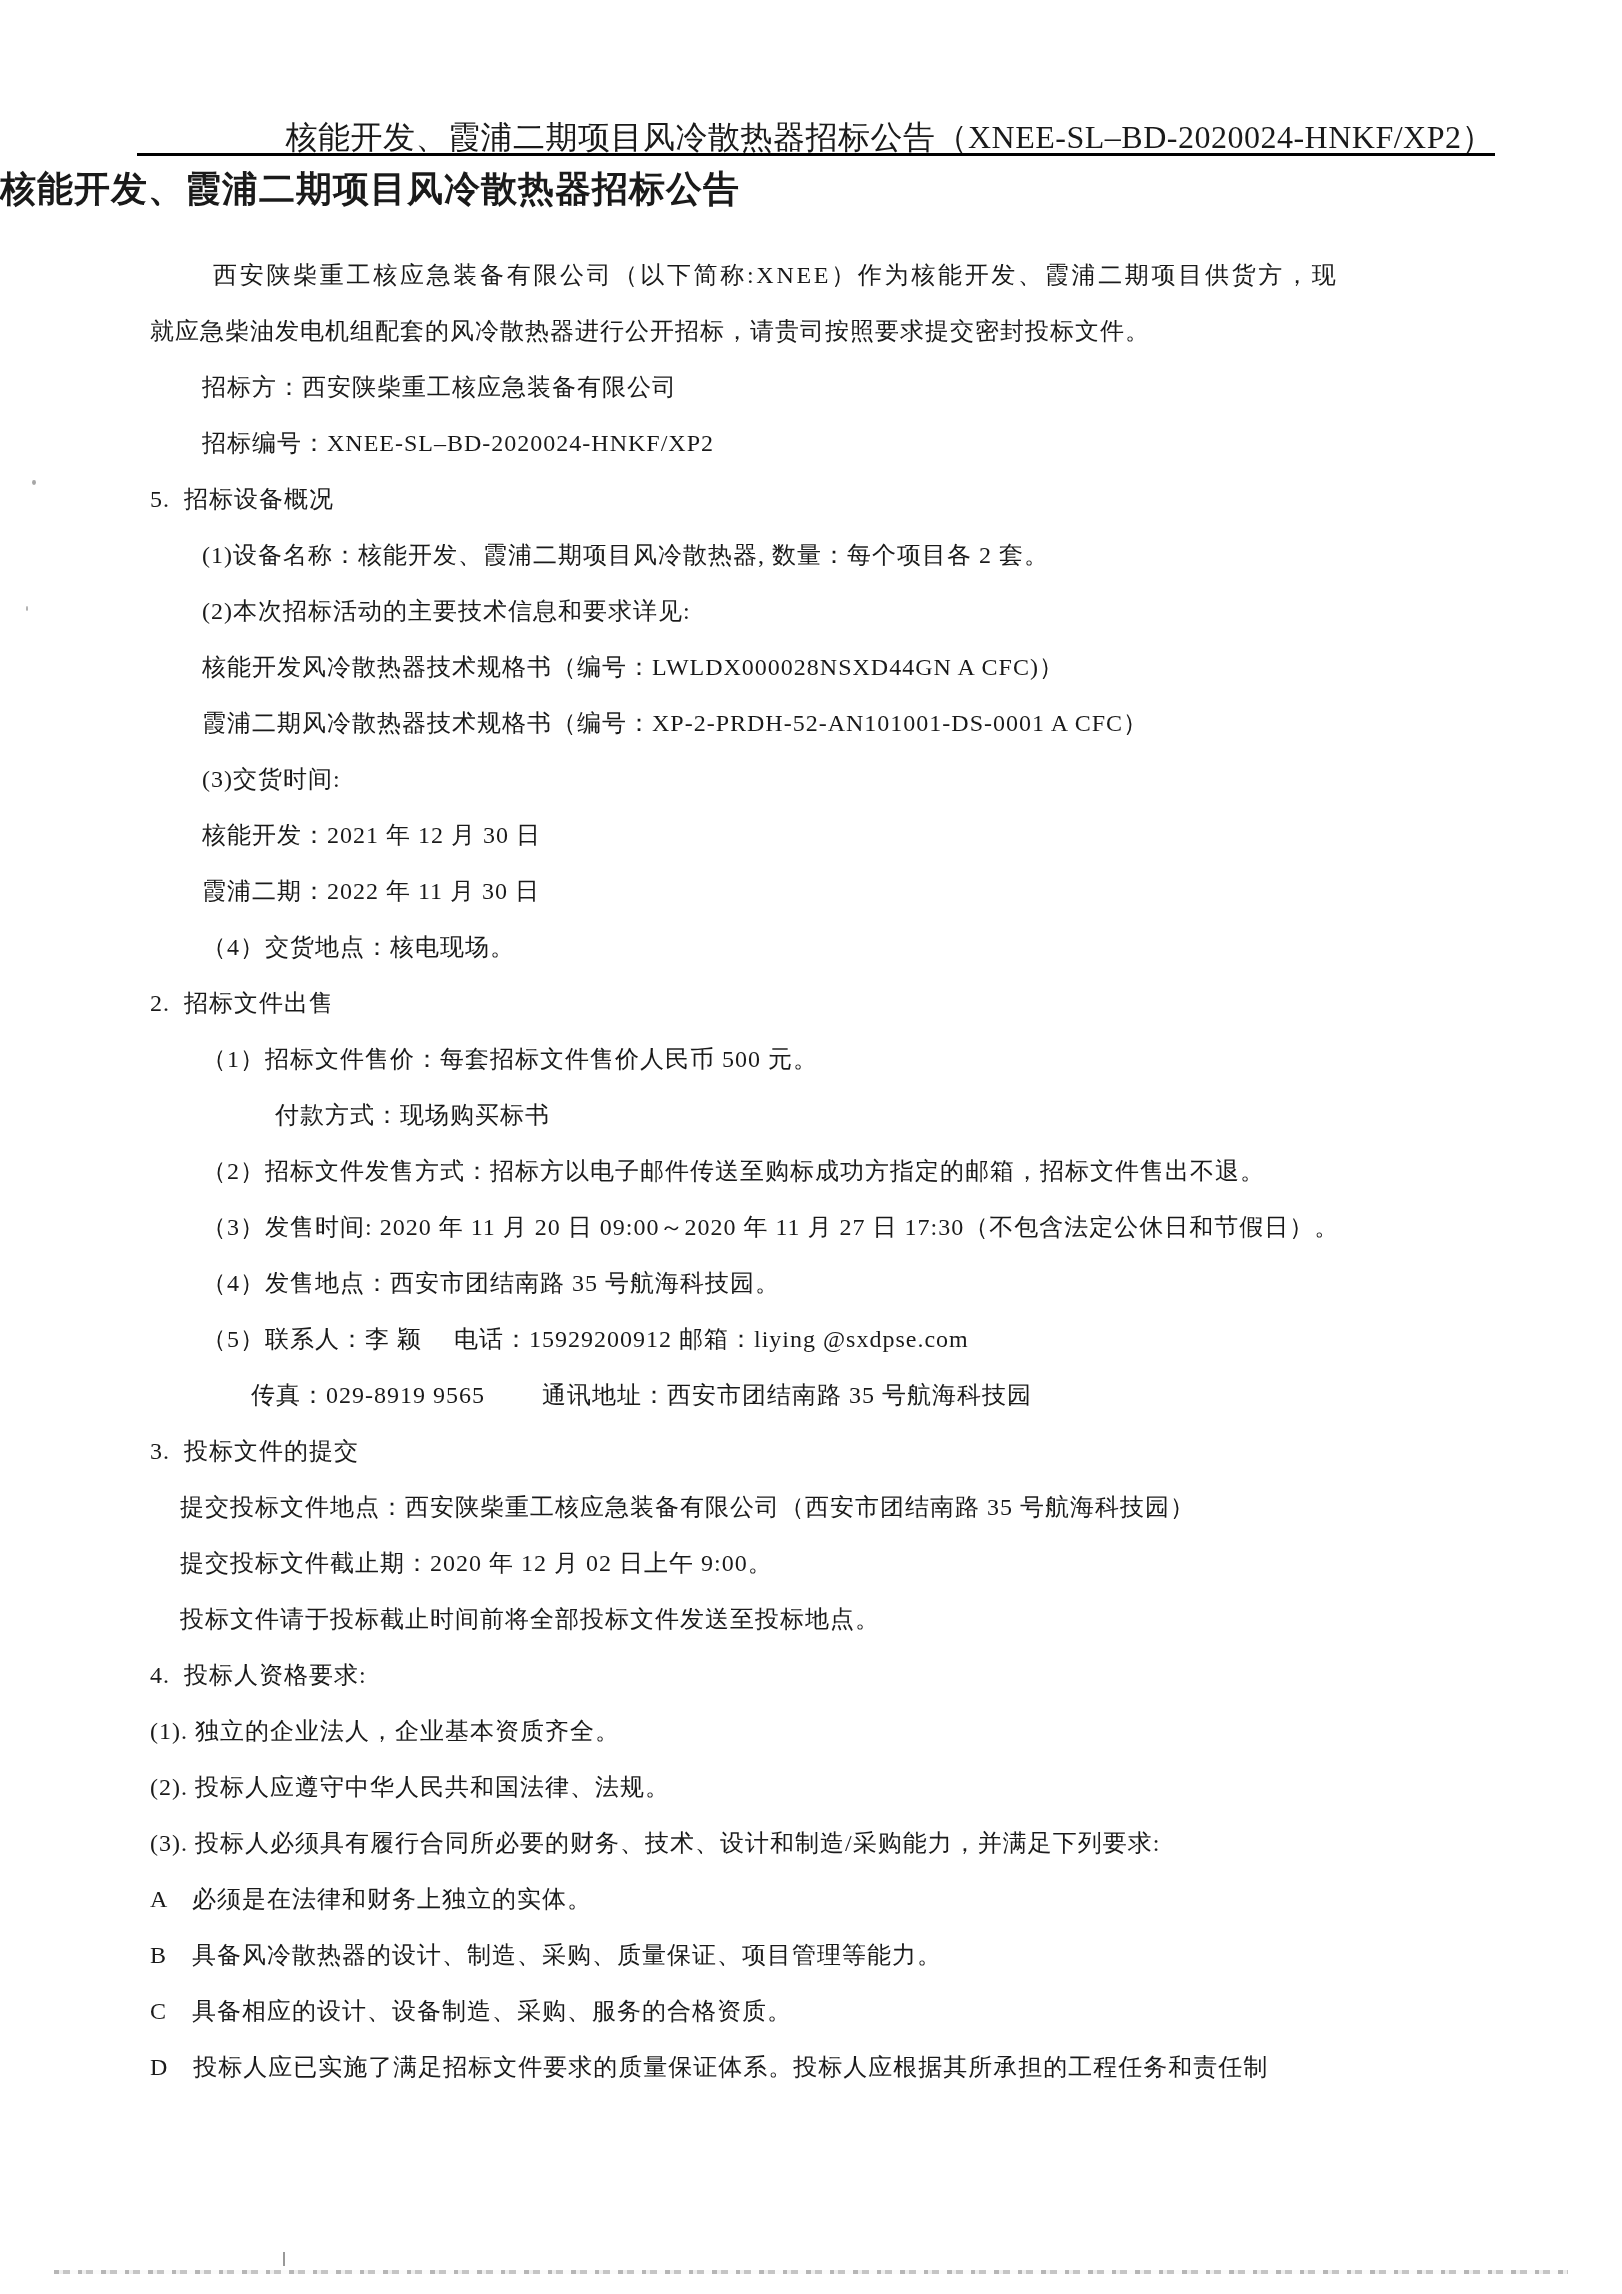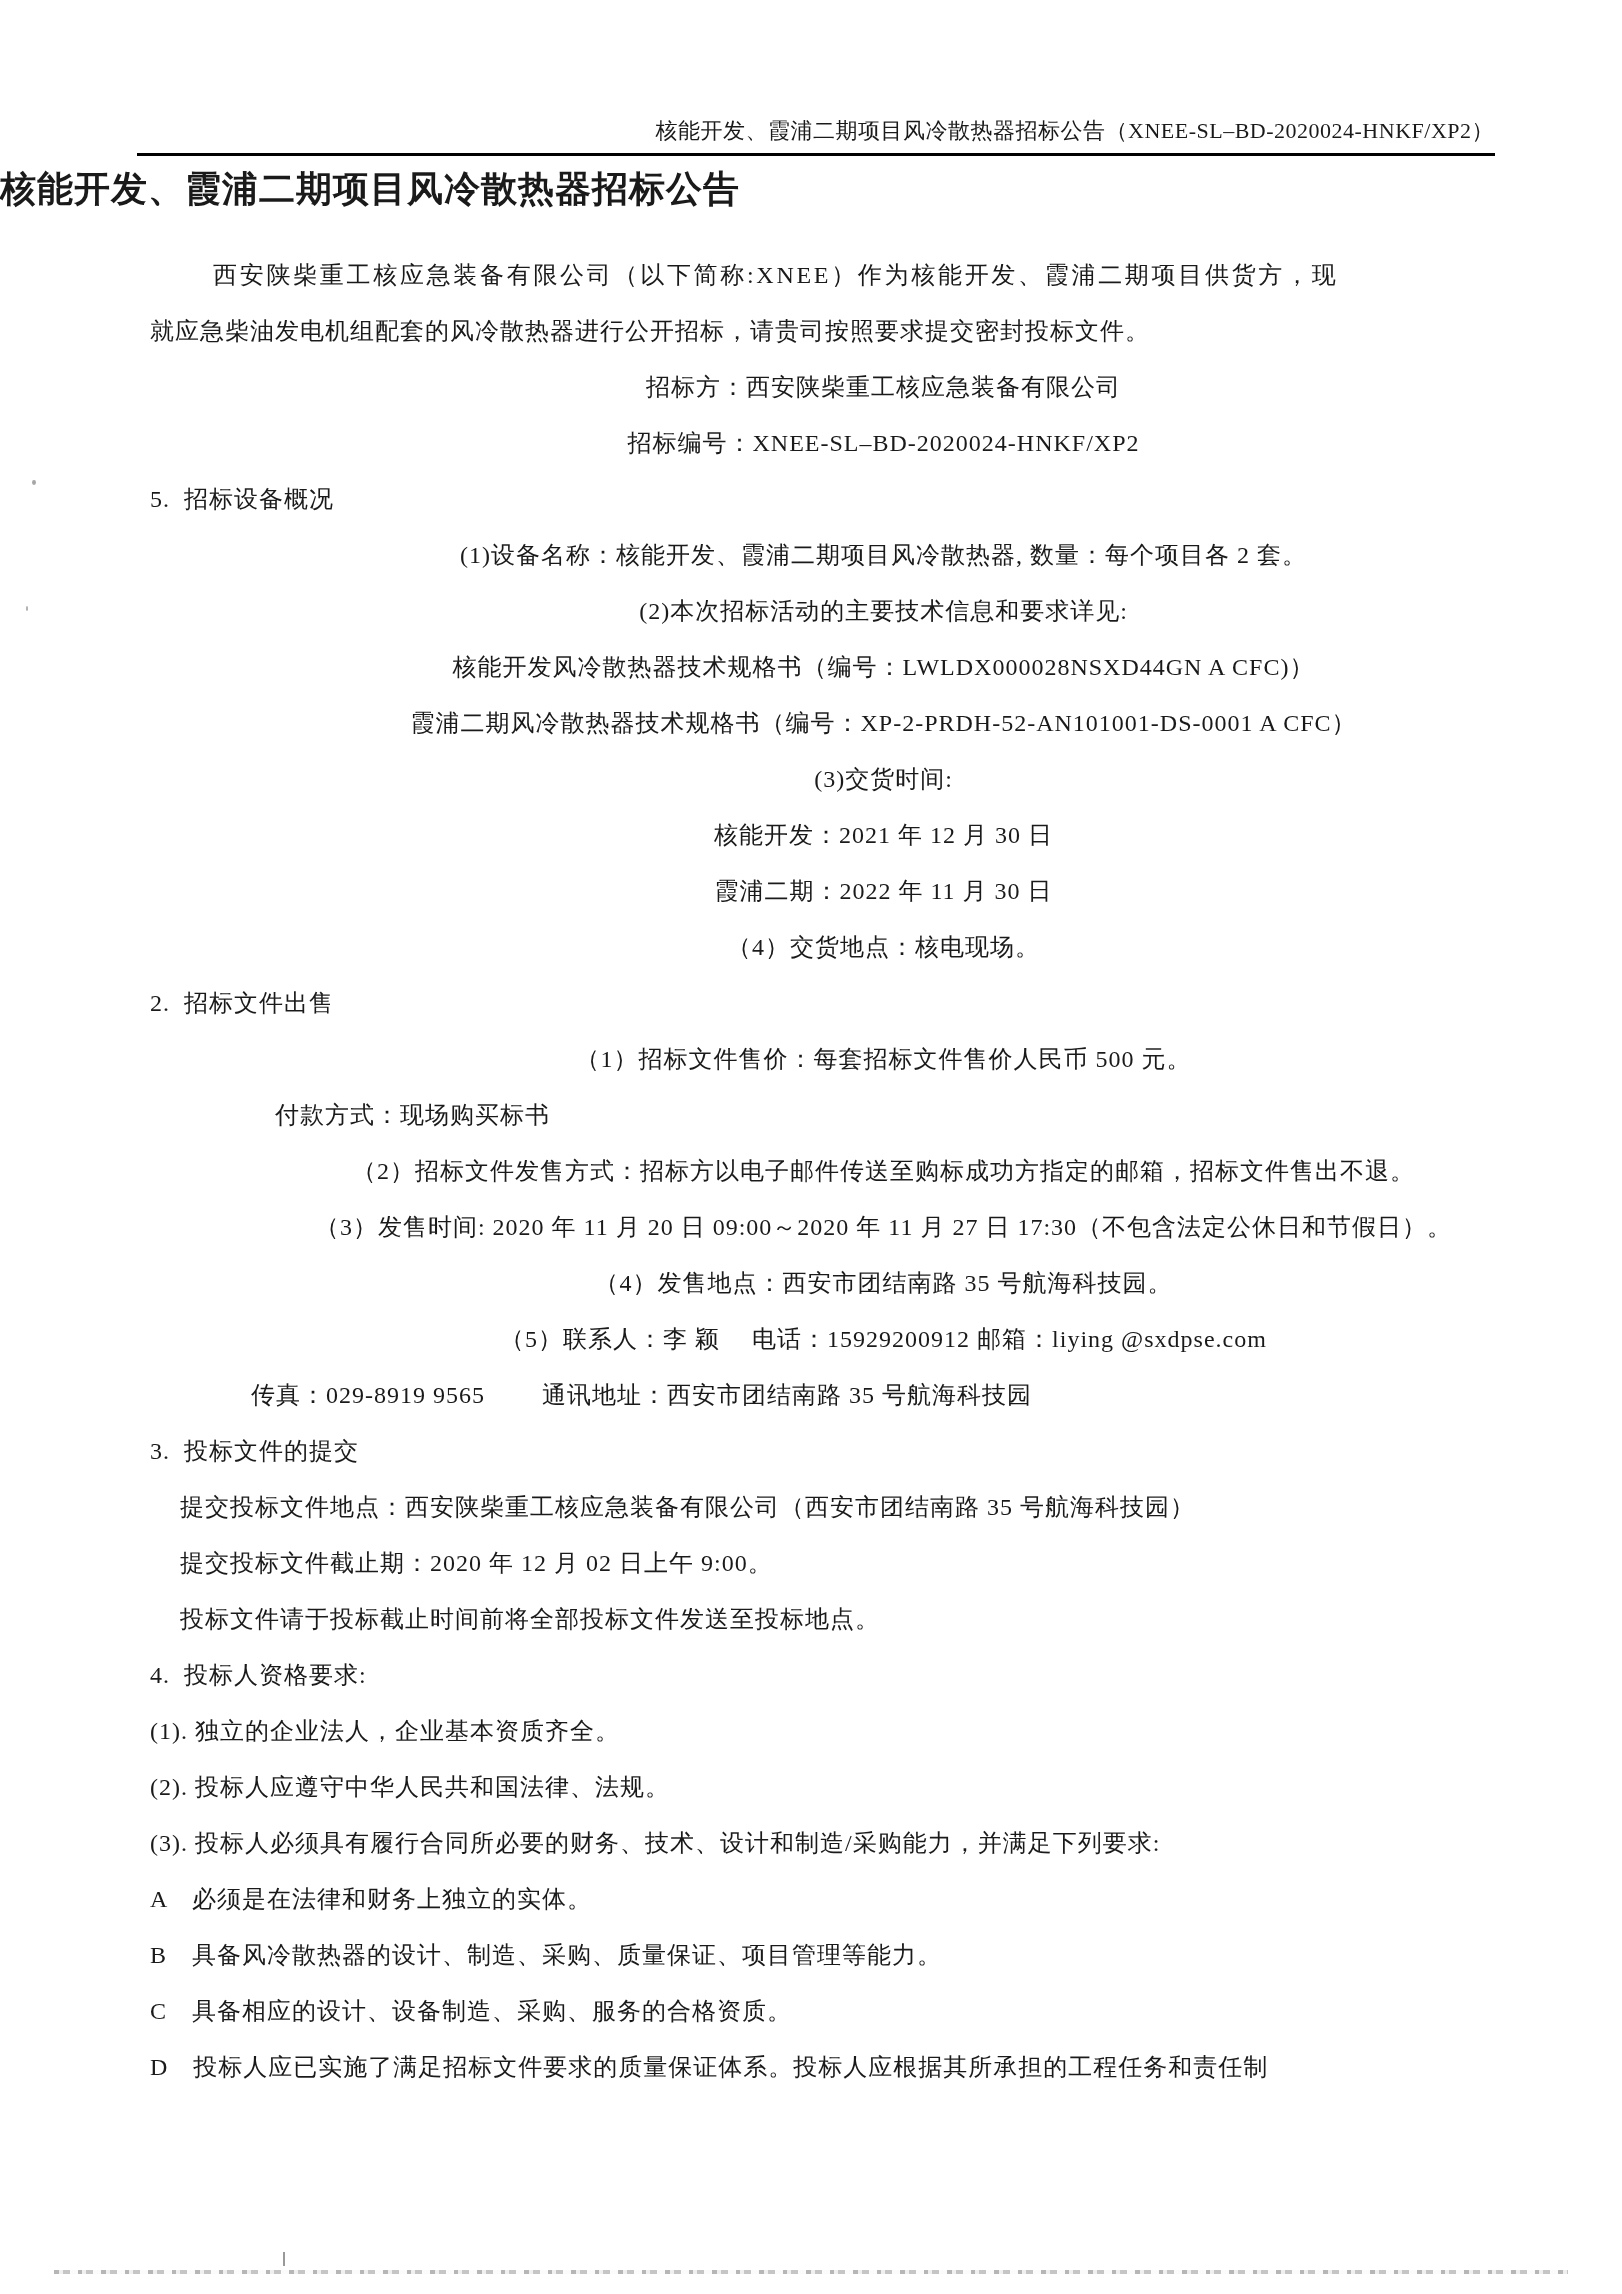--- a/index.html
+++ b/index.html
@@ -8,21 +8,21 @@
     background: #ffffff;
     position: relative;
     font-family: "Liberation Serif", "DejaVu Serif", serif;
     color: #1a1a1a;
     overflow: hidden;
   }
   .page { position: absolute; inset: 0; }
 
   .doc-header {
     position: absolute; top: 116px; left: 137px; width: 1357px;
-    text-align: right; font-size: 22px; letter-spacing: 0.5px;
+    text-align: right; font-size: 32px; letter-spacing: 0.5px;
     white-space: pre;
   }
   .header-rule {
     position: absolute; top: 153px; left: 137px; width: 1358px; height: 2.9px;
     background: #000000;
   }
   .doc-title {
     position: absolute; top: 165px; left: 0; width: 1622px;
     text-align: left; font-size: 36px; font-weight: bold;
     letter-spacing: 1px; white-space: pre;
@@ -31,21 +31,21 @@
   .body-text {
     position: absolute; top: 247px; left: 134px; width: 1431px;
   }
   .line {
     height: 56px; line-height: 56px;
     font-size: 24px; letter-spacing: 1px;
     white-space: pre;
     margin-left: 16px;
   }
   .ind-0 { padding-left: 0; }
-  .ind-1 { padding-left: 52px; text-align: center; }
+  .ind-1 { padding-left: 52px; }
   .ind-para { padding-left: 63px; }
   .ind-pay { padding-left: 125px; }
   .ind-fax { padding-left: 101px; }
   .ind-sub { padding-left: 30px; }
   .stretch { letter-spacing: 2.7px; }
 
   
   .scan-noise-line {
     position: absolute; top: 2270px; left: 54px; width: 1514px; height: 3.9px;
     background: repeating-linear-gradient(90deg,

